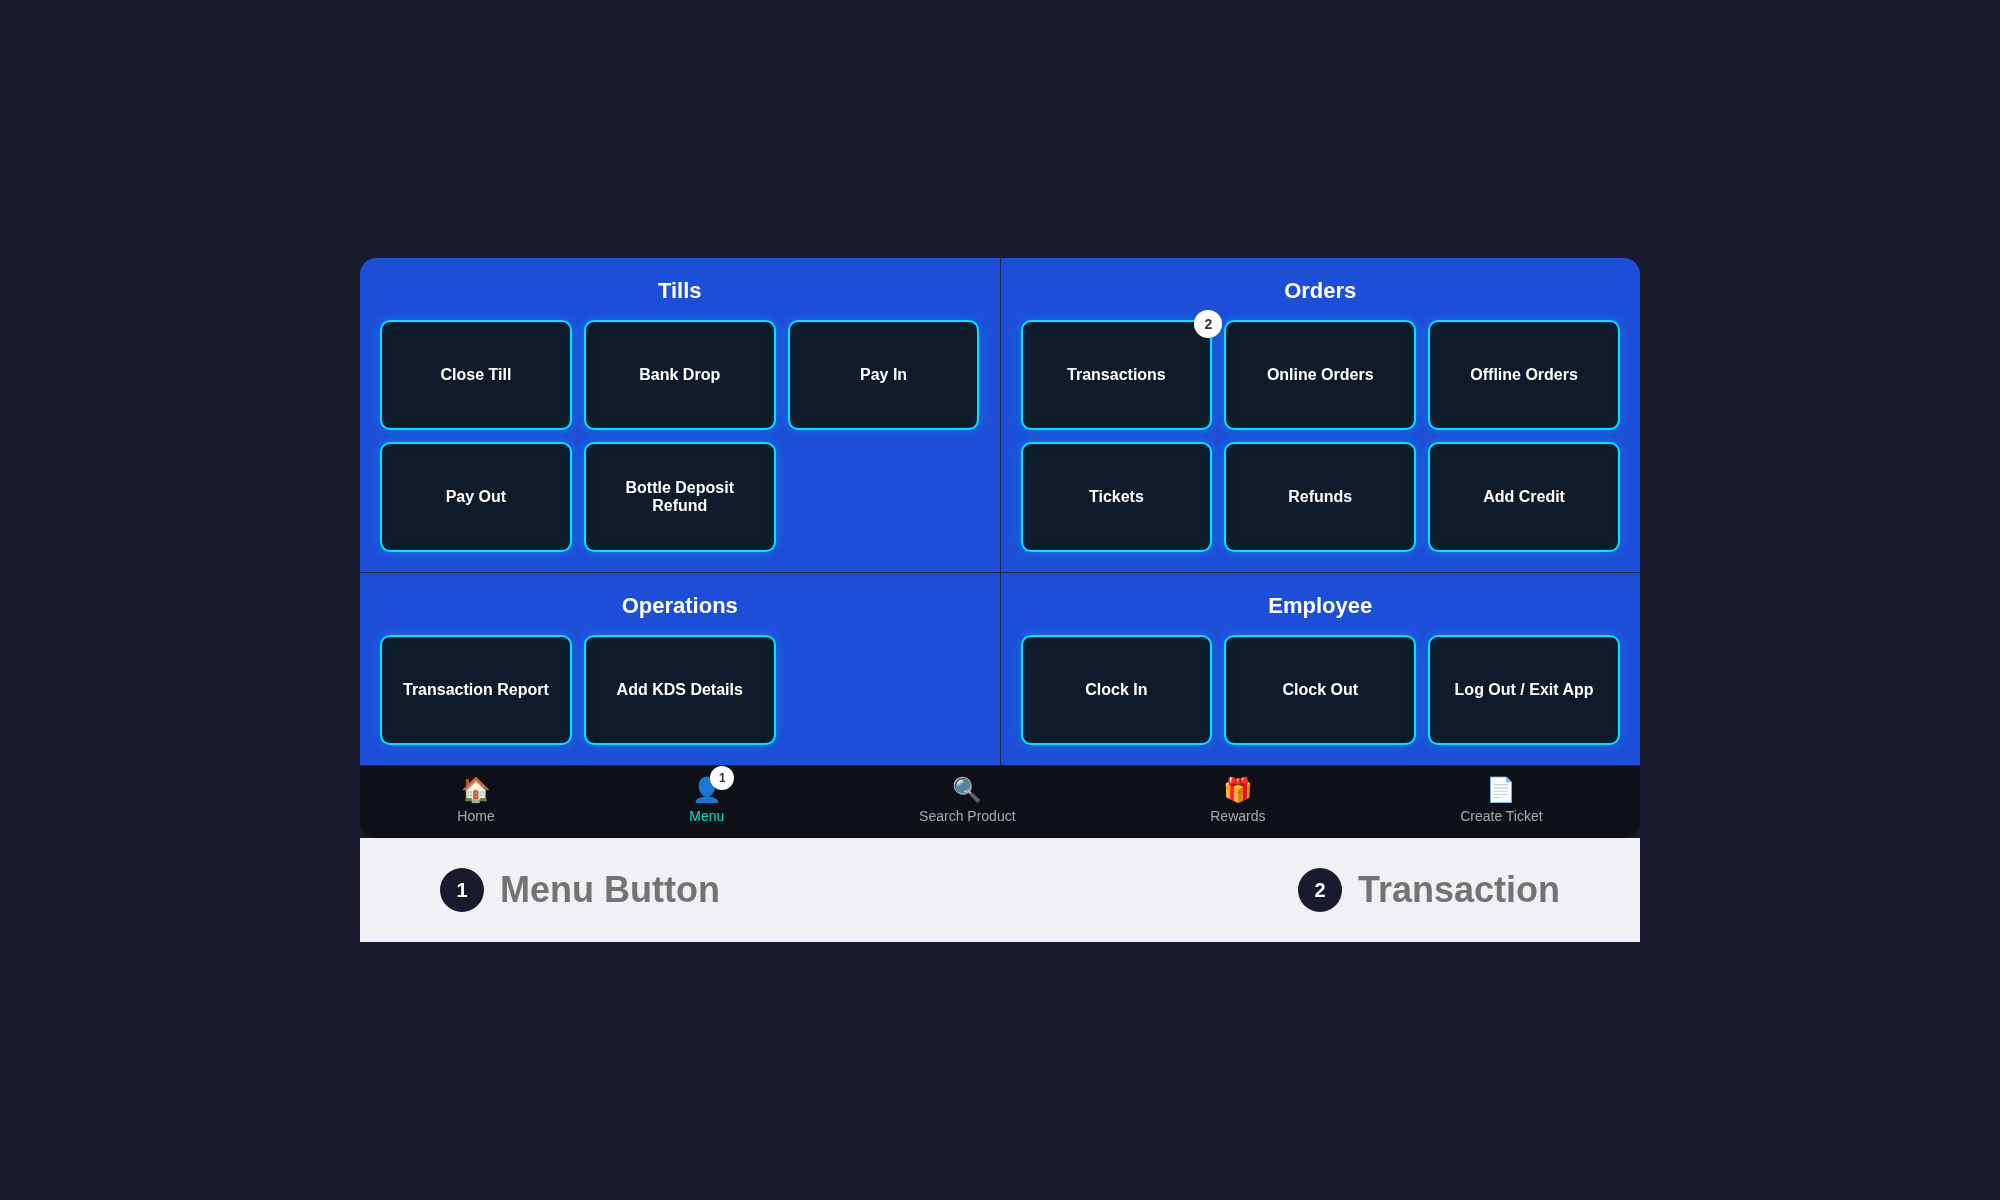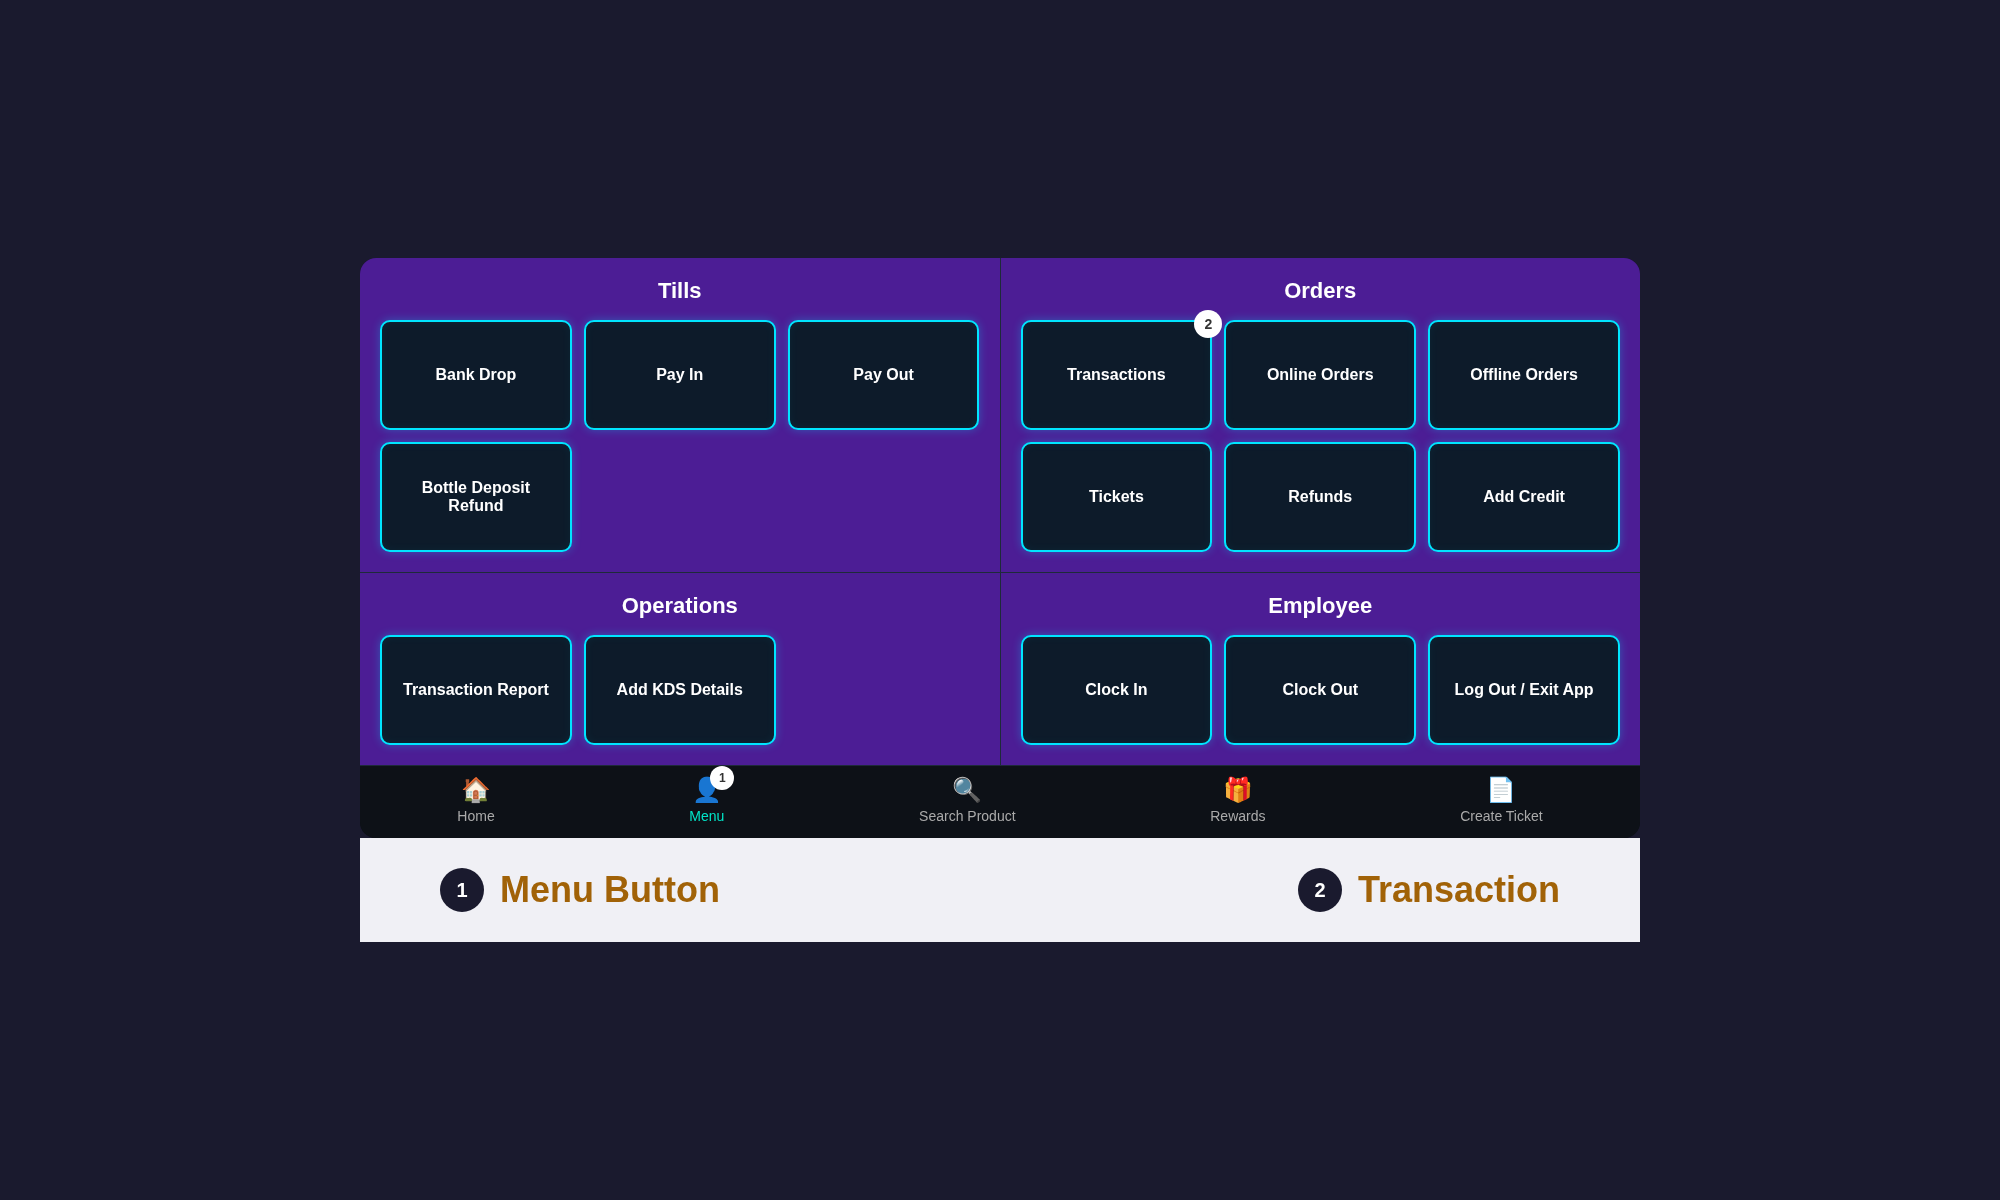--- a/index.html
+++ b/index.html
@@ -25,21 +25,21 @@
     }
 
     .panels-row {
       display: flex;
       flex: 1;
     }
 
     .panel {
       flex: 1;
       padding: 20px;
-      background: #4c1d95;
+      background: #1d4ed8;
     }
 
     .panel-left {
       border-right: 1px solid #1e2a3a;
     }
 
     .panel-title {
       color: white;
       font-size: 22px;
       font-weight: bold;
@@ -164,40 +164,43 @@
       font-weight: bold;
       display: flex;
       align-items: center;
       justify-content: center;
       flex-shrink: 0;
     }
 
     .annotation-text {
       font-size: 36px;
       font-weight: bold;
-      color: #a16207;
+      color: #737373;
     }
 
     .section-wrapper {
       display: flex;
       flex-direction: column;
       gap: 0;
     }
   </style>
 </head>
 <body>
 
 <div class="section-wrapper">
   <div class="main-container">
 
     <div class="panels-row">
 
       <div class="panel panel-left">
         <div class="panel-title">Tills</div>
         <div class="grid-3x2">
+          <div class="btn-tile">
+            <span>Close Till</span>
+          </div>
           <div class="btn-tile">
             <span>Bank Drop</span>
           </div>
           <div class="btn-tile">
             <span>Pay In</span>
           </div>
           <div class="btn-tile">
             <span>Pay Out</span>
           </div>
           <div class="btn-tile">

